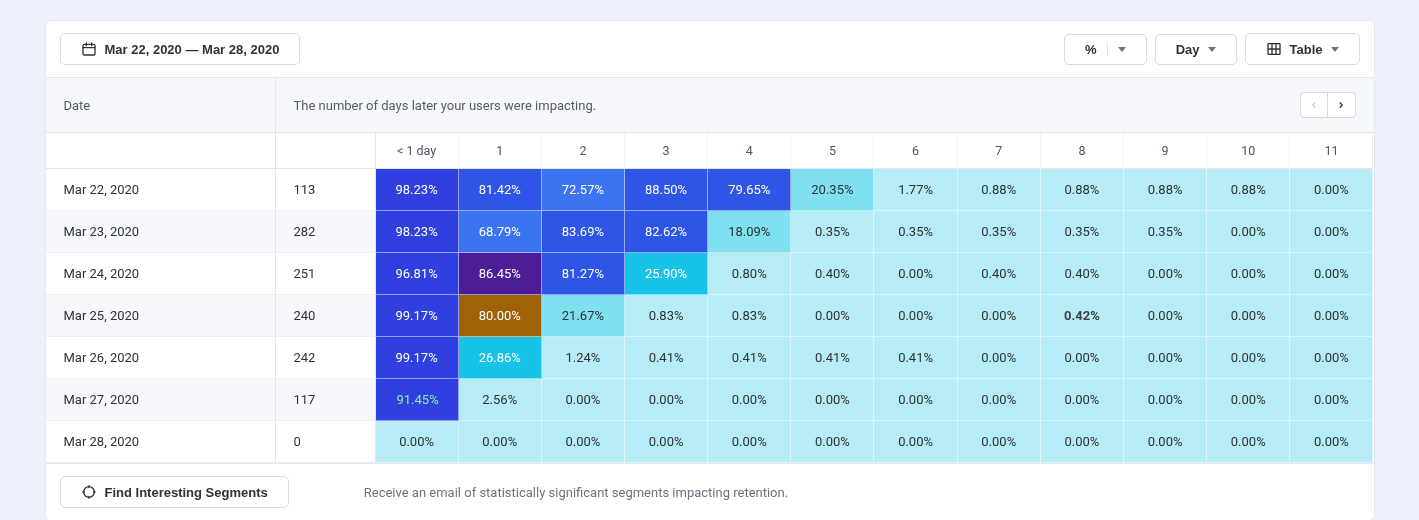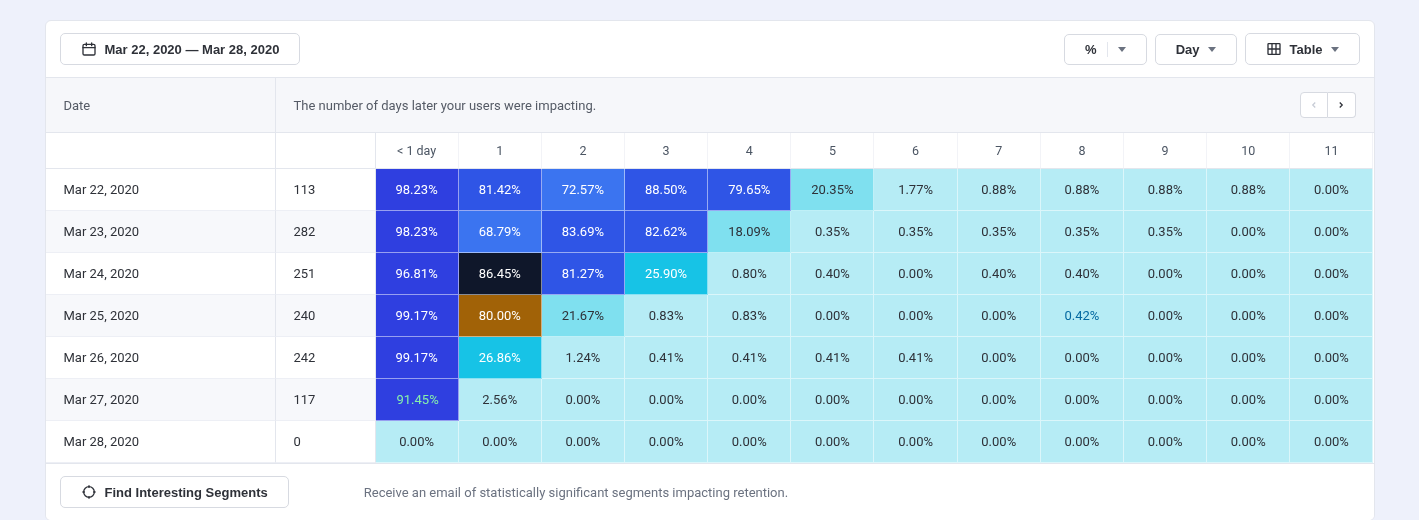--- a/index.html
+++ b/index.html
@@ -223,42 +223,42 @@
       <div class="cell" style="background: rgb(182, 236, 245); color: rgb(46, 49, 56);">0.35%</div>
       <div class="cell" style="background: rgb(182, 236, 245); color: rgb(46, 49, 56);">0.35%</div>
       <div class="cell" style="background: rgb(182, 236, 245); color: rgb(46, 49, 56);">0.35%</div>
       <div class="cell" style="background: rgb(182, 236, 245); color: rgb(46, 49, 56);">0.35%</div>
       <div class="cell" style="background: rgb(182, 236, 245); color: rgb(46, 49, 56);">0.35%</div>
       <div class="cell" style="background: rgb(182, 236, 245); color: rgb(46, 49, 56);">0.00%</div>
       <div class="cell" style="background: rgb(182, 236, 245); color: rgb(46, 49, 56);">0.00%</div>
       <div class="row-date">Mar 24, 2020</div>
       <div class="row-size">251</div>
       <div class="cell" style="background: rgb(47, 63, 224); color: rgb(255, 255, 255);">96.81%</div>
-      <div class="cell" style="background: #0f172a; color: rgb(255, 255, 255);">86.45%</div>
+      <div class="cell" style="background: #4c1d95; color: rgb(255, 255, 255);">86.45%</div>
       <div class="cell" style="background: rgb(47, 85, 230); color: rgb(255, 255, 255);">81.27%</div>
       <div class="cell" style="background: rgb(23, 195, 230); color: rgb(255, 255, 255);">25.90%</div>
       <div class="cell" style="background: rgb(182, 236, 245); color: rgb(46, 49, 56);">0.80%</div>
       <div class="cell" style="background: rgb(182, 236, 245); color: rgb(46, 49, 56);">0.40%</div>
       <div class="cell" style="background: rgb(182, 236, 245); color: rgb(46, 49, 56);">0.00%</div>
       <div class="cell" style="background: rgb(182, 236, 245); color: rgb(46, 49, 56);">0.40%</div>
       <div class="cell" style="background: rgb(182, 236, 245); color: rgb(46, 49, 56);">0.40%</div>
       <div class="cell" style="background: rgb(182, 236, 245); color: rgb(46, 49, 56);">0.00%</div>
       <div class="cell" style="background: rgb(182, 236, 245); color: rgb(46, 49, 56);">0.00%</div>
       <div class="cell" style="background: rgb(182, 236, 245); color: rgb(46, 49, 56);">0.00%</div>
       <div class="row-date row-alt" style="background: rgb(247, 248, 251);">Mar 25, 2020</div>
       <div class="row-size" style="background: rgb(247, 248, 251);">240</div>
       <div class="cell" style="background: rgb(47, 63, 224); color: rgb(255, 255, 255);">99.17%</div>
       <div class="cell" style="background: #a16207; color: rgb(255, 255, 255);">80.00%</div>
       <div class="cell" style="background: rgb(127, 224, 239); color: rgb(46, 49, 56);">21.67%</div>
       <div class="cell" style="background: rgb(182, 236, 245); color: rgb(46, 49, 56);">0.83%</div>
       <div class="cell" style="background: rgb(182, 236, 245); color: rgb(46, 49, 56);">0.83%</div>
       <div class="cell" style="background: rgb(182, 236, 245); color: rgb(46, 49, 56);">0.00%</div>
       <div class="cell" style="background: rgb(182, 236, 245); color: rgb(46, 49, 56);">0.00%</div>
       <div class="cell" style="background: rgb(182, 236, 245); color: rgb(46, 49, 56);">0.00%</div>
-      <div class="cell" style="background: rgb(182, 236, 245); color: #0369a1;">0.42%</div>
+      <div class="cell" style="background: rgb(182, 236, 245); color: #404040; font-weight: bold;">0.42%</div>
       <div class="cell" style="background: rgb(182, 236, 245); color: rgb(46, 49, 56);">0.00%</div>
       <div class="cell" style="background: rgb(182, 236, 245); color: rgb(46, 49, 56);">0.00%</div>
       <div class="cell" style="background: rgb(182, 236, 245); color: rgb(46, 49, 56);">0.00%</div>
       <div class="row-date">Mar 26, 2020</div>
       <div class="row-size">242</div>
       <div class="cell" style="background: rgb(47, 63, 224); color: rgb(255, 255, 255);">99.17%</div>
       <div class="cell" style="background: rgb(23, 195, 230); color: rgb(255, 255, 255);">26.86%</div>
       <div class="cell" style="background: rgb(182, 236, 245); color: rgb(46, 49, 56);">1.24%</div>
       <div class="cell" style="background: rgb(182, 236, 245); color: rgb(46, 49, 56);">0.41%</div>
       <div class="cell" style="background: rgb(182, 236, 245); color: rgb(46, 49, 56);">0.41%</div>

